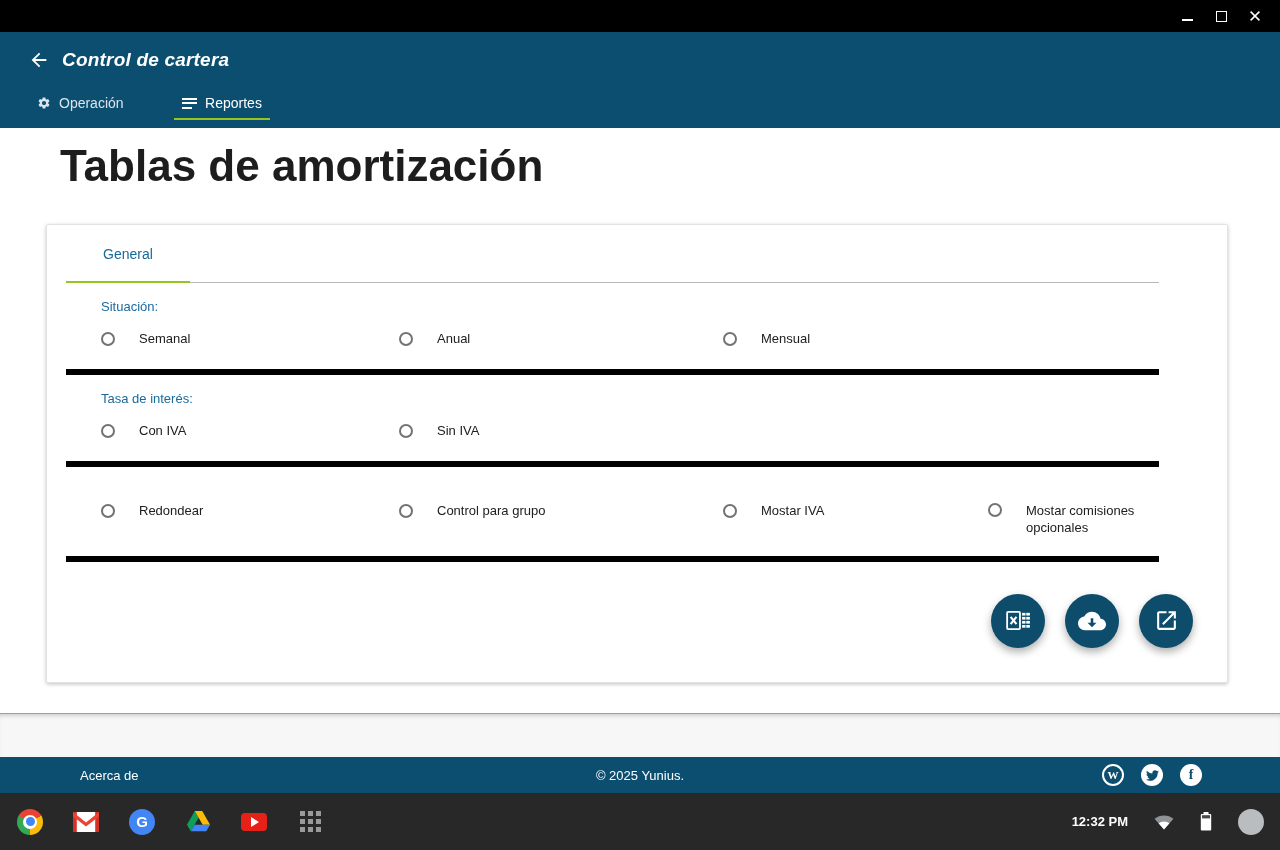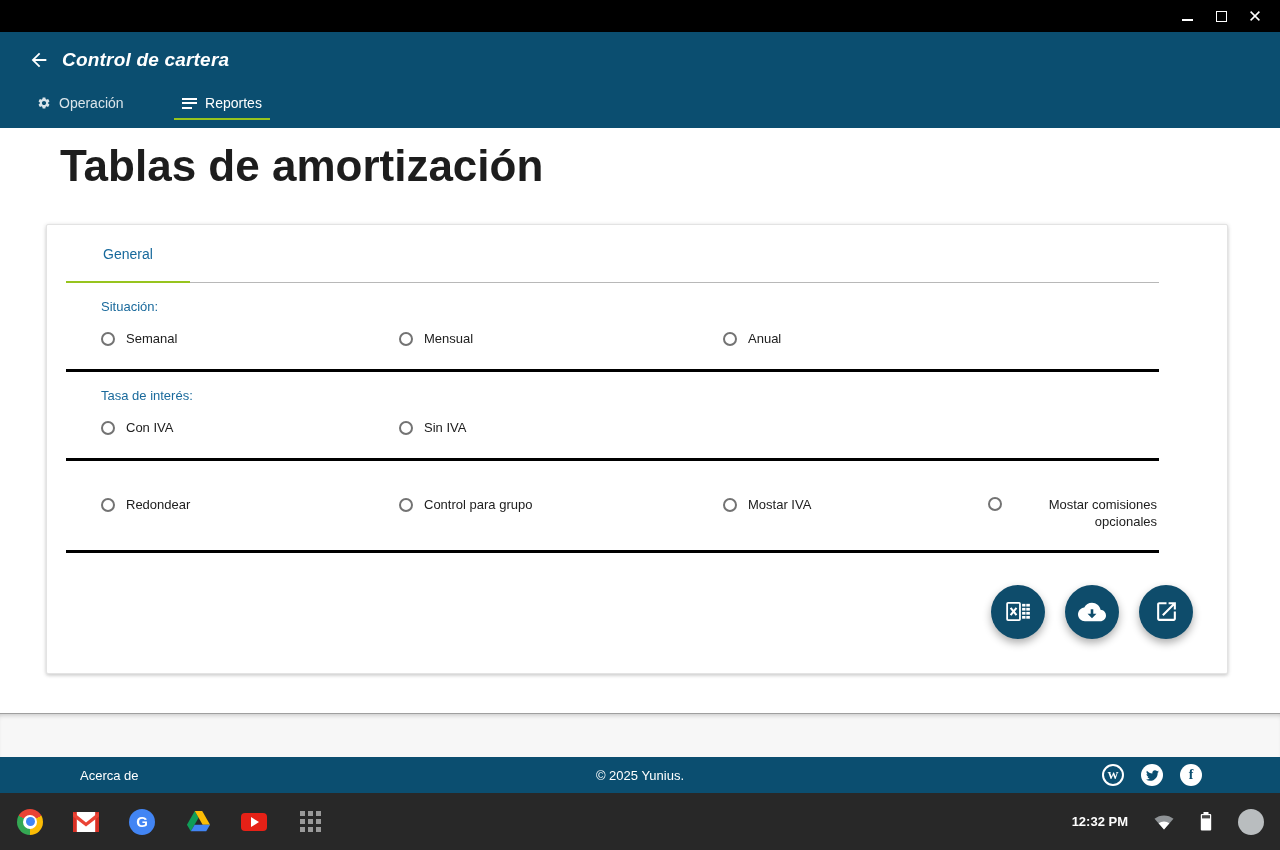--- a/index.html
+++ b/index.html
@@ -37,25 +37,25 @@
   
   .main{height:585px;background:#fff;}
   .page-title{padding:13px 0 0 60px;font-size:44px;font-weight:bold;color:#1d1d1d;}
   .card{width:1182px;margin:33px 0 0 46px;background:#fff;border:1px solid #e3e3e3;border-radius:2px;
         box-shadow:0 1px 4px rgba(0,0,0,.18),0 2px 3px rgba(0,0,0,.06);}
   .card-content{padding:0 68px 0 19px;}
   .tabbar{height:58px;border-bottom:1px solid #b8b8b8;display:flex;align-items:center;}
   .tab-general{width:124px;height:100%;display:flex;align-items:center;justify-content:center;
                font-size:14px;color:#17699c;position:relative;cursor:pointer;}
   .tab-general::after{content:"";position:absolute;left:0;bottom:-1px;width:100%;height:2px;background:var(--accent);}
-  .section{border-bottom:3px solid #000000;padding:16px 0 21px 35px;}
+  .section{border-bottom:6px solid #000000;padding:16px 0 21px 35px;}
   .section-label{font-size:13px;color:var(--label-blue);margin-bottom:17px;}
   .section.extras{padding:36px 0 19px 35px;}
   .opt-grid{display:grid;grid-template-columns:298px 324px 265px 1fr;align-items:start;}
-  .opt{display:flex;align-items:center;gap:11px;cursor:pointer;text-align:right;}
+  .opt{display:flex;align-items:center;gap:24px;cursor:pointer;}
   .opt.wrap{align-items:flex-start;}
   .radio{width:14px;height:14px;border:2px solid #737373;border-radius:50%;flex:none;background:#fff;}
   .opt-label{font-size:13px;color:var(--ink);line-height:1.3;max-width:144px;}
   .card-actions{display:flex;justify-content:flex-end;gap:20px;padding:32px 34px 34px 0;}
   .fab{width:54px;height:54px;border-radius:50%;background:var(--fab);border:none;display:flex;align-items:center;
        justify-content:center;box-shadow:0 4px 8px rgba(0,0,0,.32);cursor:pointer;}
 
   
   .prefooter{height:44px;background:#f7f7f7;border-top:1px solid #9f9f9f;box-shadow:inset 0 4px 5px -3px rgba(0,0,0,.22);}
   .footer{height:36px;background:var(--primary);display:flex;align-items:center;color:#fff;position:relative;font-size:13px;}
@@ -136,25 +136,25 @@
 
       <div class="section">
         <div class="section-label">Situación:</div>
         <div class="opt-grid">
           <div class="opt">
             <span class="radio"></span>
             <span class="opt-label">Semanal</span>
           </div>
           <div class="opt">
             <span class="radio"></span>
+            <span class="opt-label">Anual</span>
+          </div>
+          <div class="opt">
+            <span class="radio"></span>
             <span class="opt-label">Mensual</span>
-          </div>
-          <div class="opt">
-            <span class="radio"></span>
-            <span class="opt-label">Anual</span>
           </div>
         </div>
       </div>
 
       <div class="section">
         <div class="section-label">Tasa de interés:</div>
         <div class="opt-grid">
           <div class="opt">
             <span class="radio"></span>
             <span class="opt-label">Con IVA</span>

